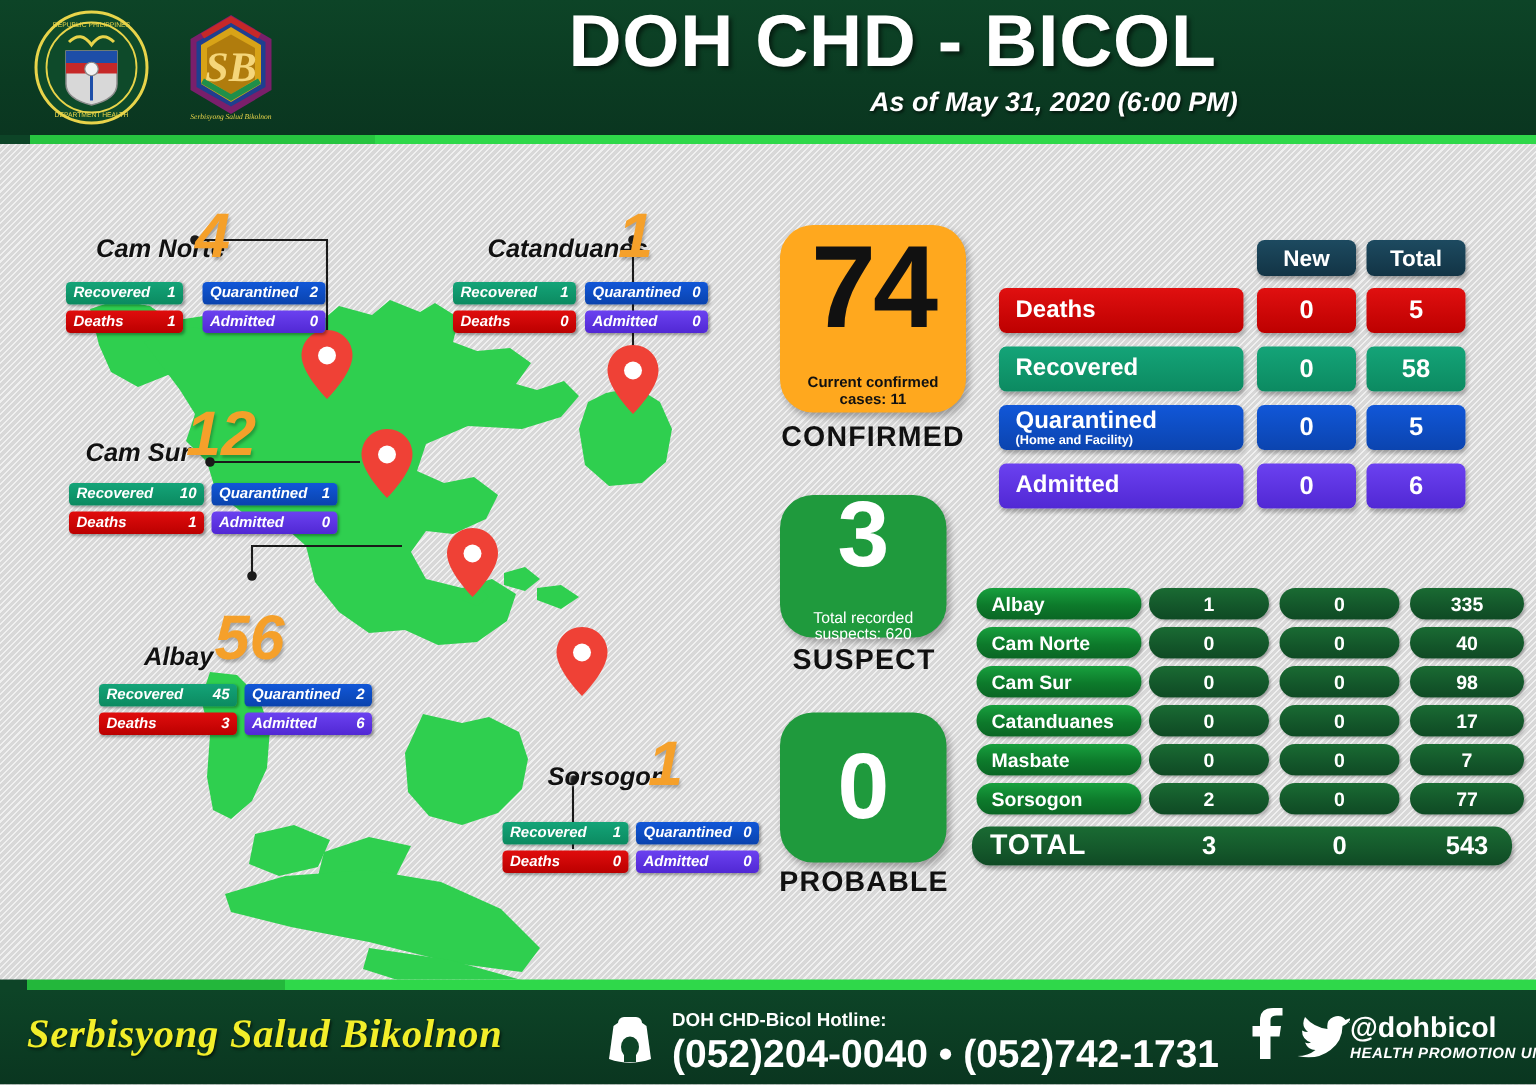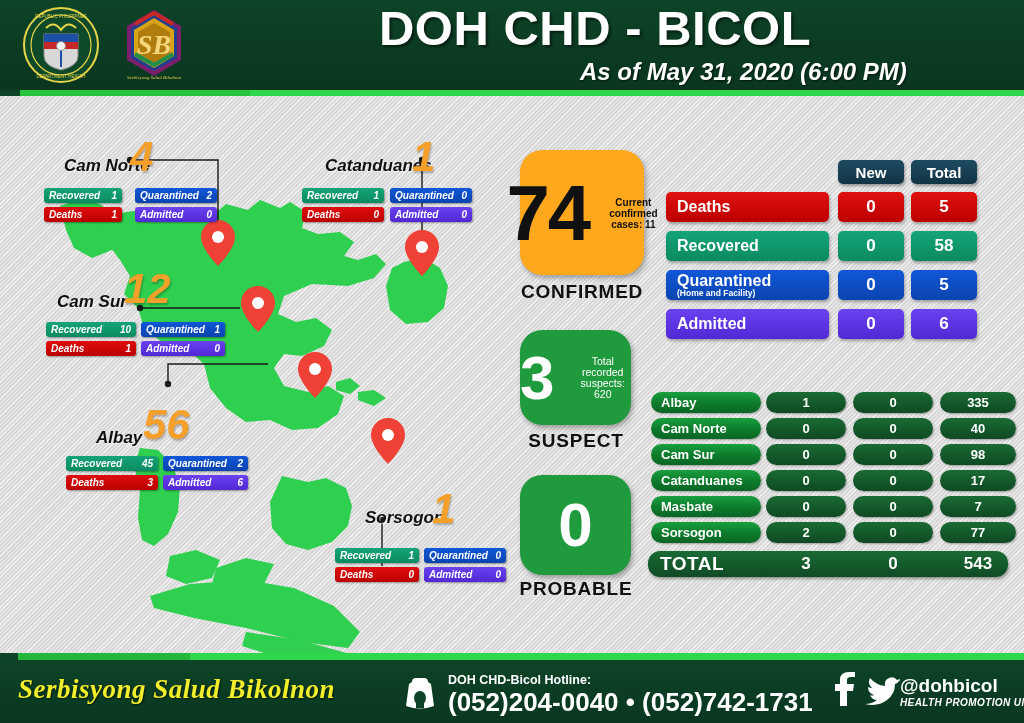--- a/index.html
+++ b/index.html
@@ -42,21 +42,21 @@
     text-shadow: 2px 2px 3px rgba(0,0,0,0.55);
     font-family: "Liberation Sans", sans-serif;
   }
   #title-sub {
     position: absolute; left: 258px; top: 54px;
     color: #ffffff; font-size: 22px; font-weight: bold; font-style: italic;
     text-shadow: 1px 1px 2px rgba(0,0,0,0.6);
   }
   #title-date {
     position: absolute; left: 580px; top: 58px;
-    color: #ffffff; font-size: 24px; font-weight: bold; font-style: italic;
+    color: #ffffff; font-size: 18px; font-weight: bold; font-style: italic;
     text-shadow: 1px 1px 2px rgba(0,0,0,0.6);
     white-space: nowrap;
   }
 
   
   #map-area { position: absolute; left: 0; top: 96px; width: 505px; height: 557px; }
   #map-svg { position: absolute; left: 0; top: 0; }
 
   .prov-group { position: absolute; }
   .prov-name {
@@ -81,21 +81,21 @@
   .chip-recovered { background: linear-gradient(180deg,#14a478,#0b8a60); }
   .chip-deaths    { background: linear-gradient(180deg,#e00d0d,#bb0000); }
   .chip-quar      { background: linear-gradient(180deg,#1157d8,#0a43ad); }
   .chip-adm       { background: linear-gradient(180deg,#6b41f0,#5128d4); }
   .chip .v { font-style: italic; }
 
   
   .big-badge {
     position: absolute; border-radius: 22px;
     box-shadow: 2px 3px 5px rgba(0,0,0,0.3);
-    display: flex; flex-direction: row; align-items: center; justify-content: center; gap: 20px;
+    display: flex; flex-direction: column; align-items: center; justify-content: center; gap: 20px;
   }
   #badge-confirmed { left: 520px; top: 150px; width: 124px; height: 125px; background: #ffa81e; }
   #badge-suspect   { left: 520px; top: 330px; width: 111px; height: 95px; background: #1f9a3d; }
   #badge-probable  { left: 520px; top: 475px; width: 111px; height: 100px; background: #1f9a3d; }
 
   #badge-confirmed .num { font-size: 78px; font-weight: bold; color: #111; line-height: 76px; letter-spacing: -2px; }
   #badge-confirmed .note { font-size: 10px; font-weight: bold; color: #111; text-align: center; line-height: 11px; margin-top: 1px; }
   .badge-green .num { font-size: 62px; font-weight: bold; color: #ffffff; line-height: 60px; }
   .badge-green .note { font-size: 10.5px; color: #ffffff; text-align: center; line-height: 11px; margin-top: 0px; }
 

